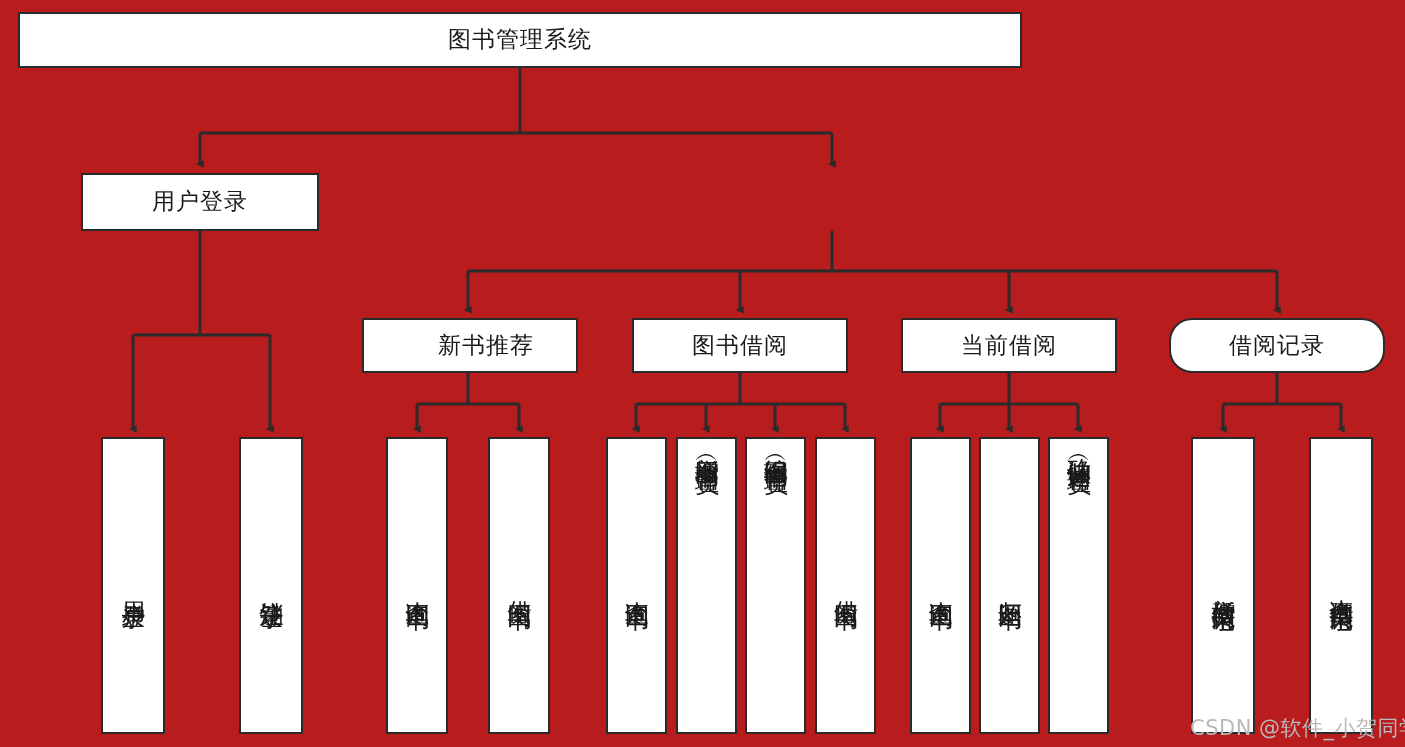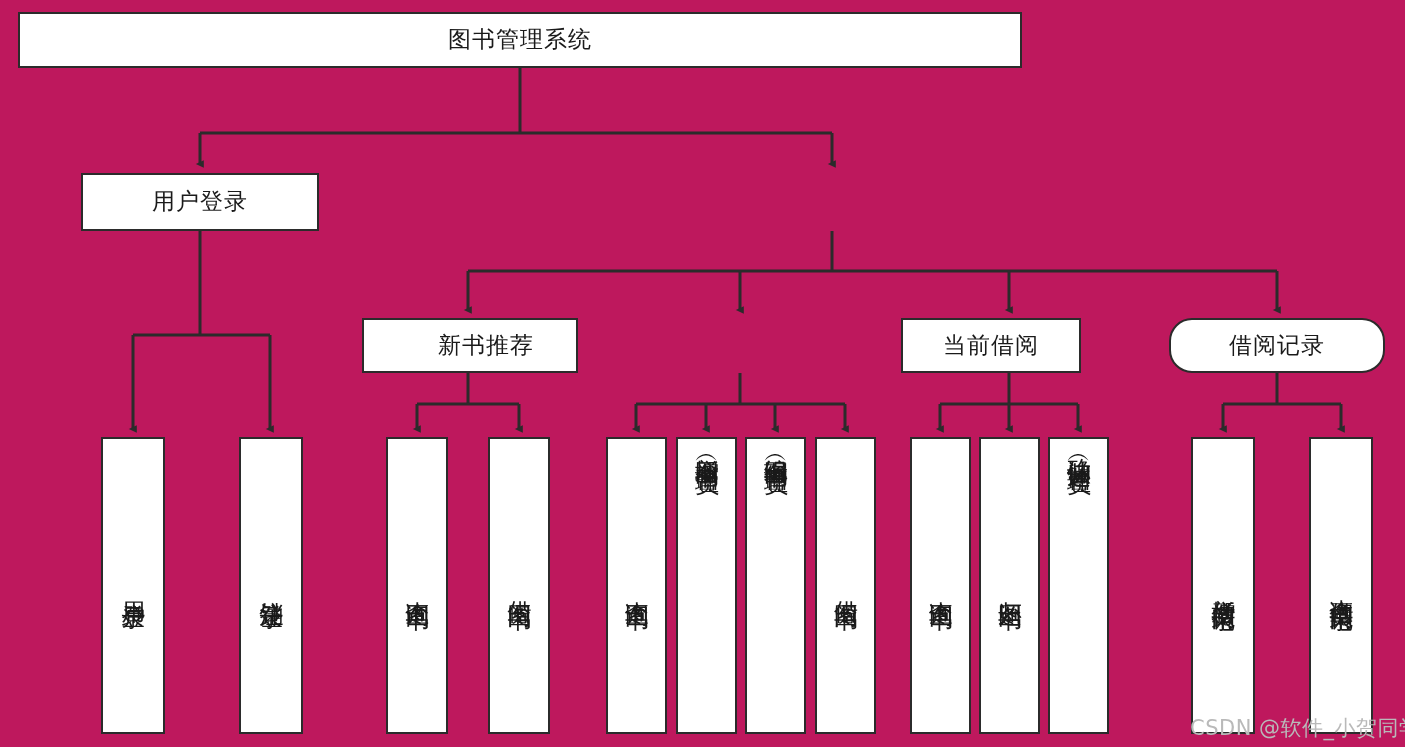--- a/index.html
+++ b/index.html
@@ -8,21 +8,21 @@
     padding: 0;
     background: #ffffff;
   }
   body {
     font-family: "DejaVu Sans", "Liberation Sans", sans-serif;
   }
   #diagram-root {
     position: relative;
     width: 1405px;
     height: 747px;
-    background: #be185d;
+    background: #b91c1c;
     overflow: hidden;
   }
   #edge-layer {
     position: absolute;
     left: 0;
     top: 0;
     width: 1405px;
     height: 747px;
     pointer-events: none;
   }
@@ -129,21 +129,24 @@
     <span>图书管理系统</span>
   </div>
 
   <div class="node node-h" style="left:81px; top:173px; width:238px; height:58px;">
     <span>用户登录</span>
   </div>
 
   <div class="node node-h" style="left:362px; top:318px; width:216px; height:55px;padding-left:32px;">
     <span>新书推荐</span>
   </div>
-  <div class="node node-h" style="left:901px; top:318px; width:180px; height:55px;text-align:center;">
+  <div class="node node-h" style="left:632px; top:318px; width:216px; height:55px;">
+    <span>图书借阅</span>
+  </div>
+  <div class="node node-h" style="left:901px; top:318px; width:216px; height:55px;text-align:center;">
     <span>当前借阅</span>
   </div>
   <div class="node node-h" style="left:1169px; top:318px; width:216px; height:55px;border-radius:23px;">
     <span>借阅记录</span>
   </div>
 
   <div class="node node-v" style="left:101px; top:437px; width:64px; height:297px;">
     <span class="vlabel vlabel-center">用户登录</span>
   </div>
   <div class="node node-v" style="left:239px; top:437px; width:64px; height:297px;">

